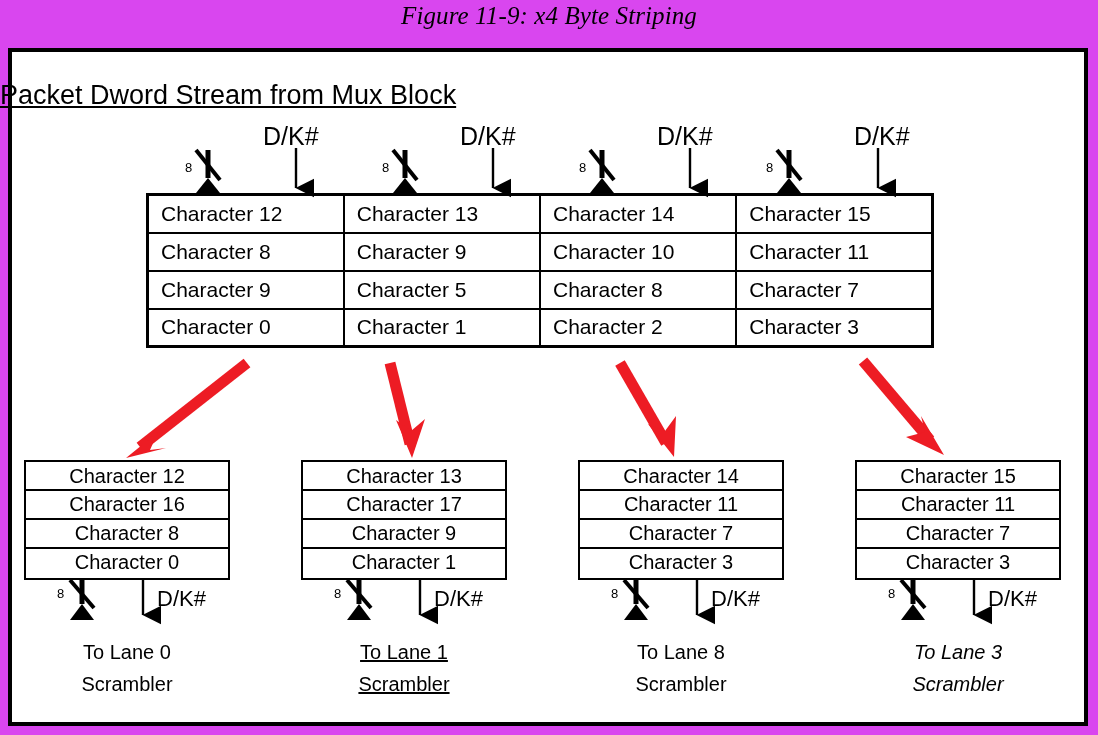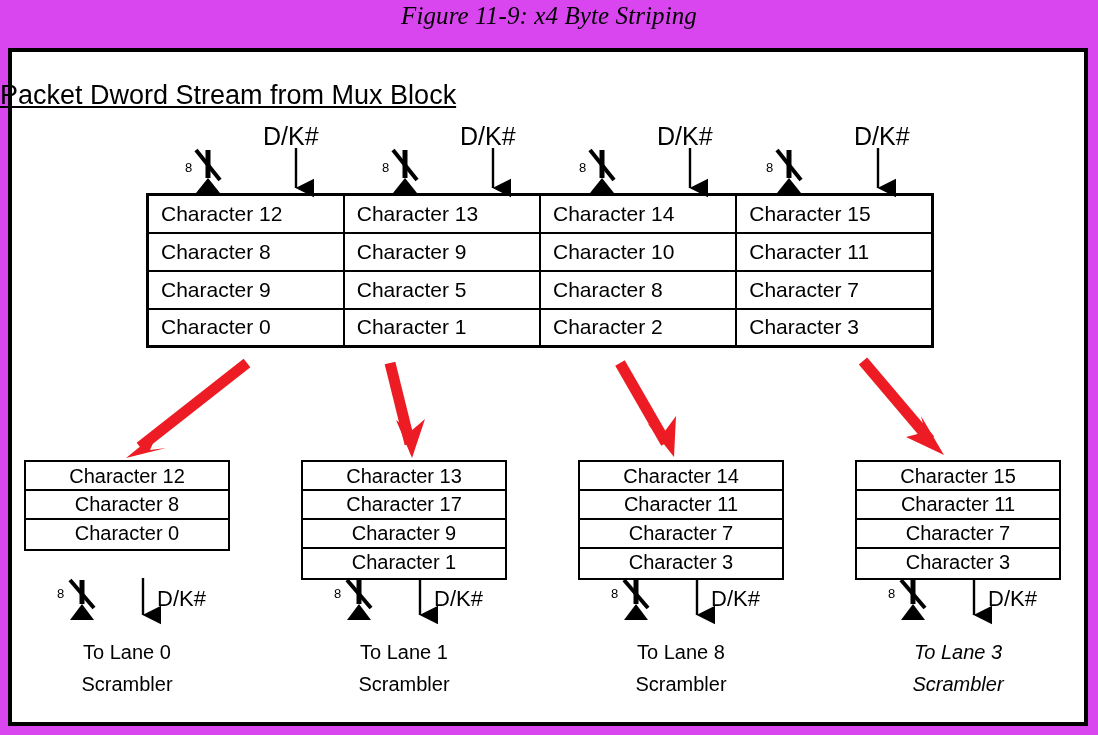--- a/index.html
+++ b/index.html
@@ -174,20 +174,21 @@
         <td>Character 0</td>
         <td>Character 1</td>
         <td>Character 2</td>
         <td>Character 3</td>
       </tr>
     </tbody>
   </table>
 
   <div class="lane-box" style="left:24px;">
     <div class="lane-row first">Character 12</div>
+    <div class="lane-row">Character 16</div>
     <div class="lane-row">Character 8</div>
     <div class="lane-row last">Character 0</div>
   </div>
   <div class="lane-box" style="left:301px;">
     <div class="lane-row first">Character 13</div>
     <div class="lane-row">Character 17</div>
     <div class="lane-row">Character 9</div>
     <div class="lane-row last">Character 1</div>
   </div>
   <div class="lane-box" style="left:578px;">
@@ -205,21 +206,21 @@
 
   <div class="dk-label-lane" style="left:157px; top:586px;">D/K#</div>
   <div class="dk-label-lane" style="left:434px; top:586px;">D/K#</div>
   <div class="dk-label-lane" style="left:711px; top:586px;">D/K#</div>
   <div class="dk-label-lane" style="left:988px; top:586px;">D/K#</div>
 
   <div class="lane-caption" style="left:24px;">
     <div>To Lane 0</div>
     <div>Scrambler</div>
   </div>
-  <div class="lane-caption" style="left:301px;">
+  <div class="lane-caption" style="left:301px;text-decoration:underline;">
     <div>To Lane 1</div>
     <div>Scrambler</div>
   </div>
   <div class="lane-caption" style="left:578px;">
     <div>To Lane 8</div>
     <div>Scrambler</div>
   </div>
   <div class="lane-caption" style="left:855px;font-style:italic;">
     <div>To Lane 3</div>
     <div>Scrambler</div>

